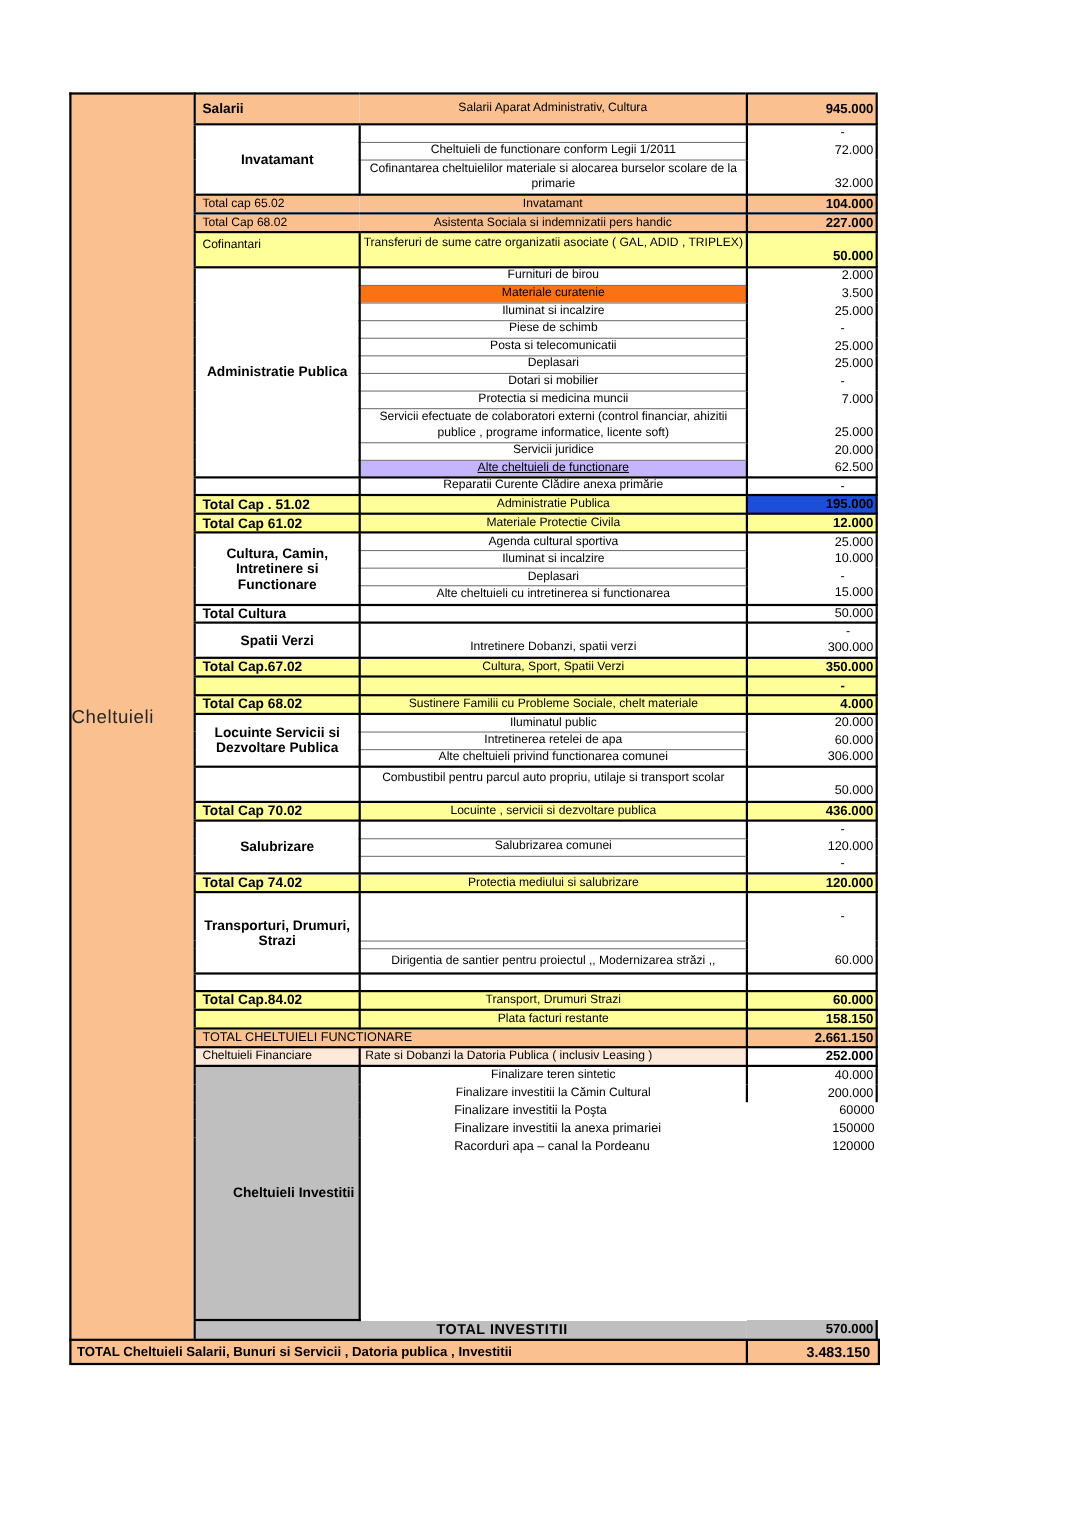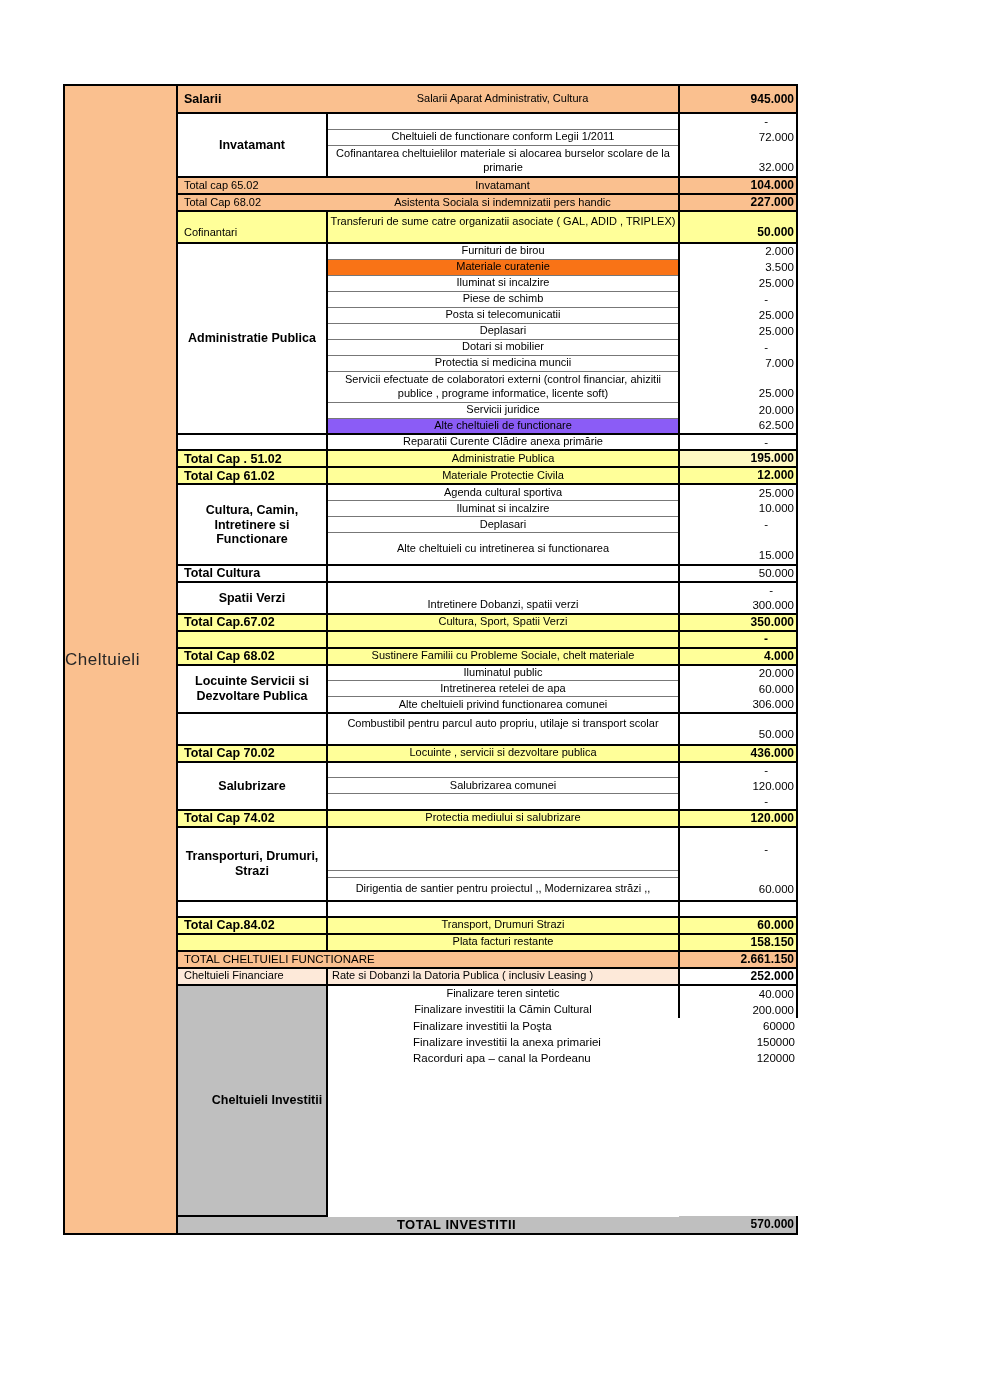--- a/index.html
+++ b/index.html
@@ -26,21 +26,21 @@
   td.desc.dleft{text-align:left;padding-left:4px;}
   td.desc.dplain{text-align:left;padding-left:85px;font-size:11.5px;}
   td.desc.dtop{vertical-align:top;padding-top:3px;}
   td.desc.dbottom{vertical-align:bottom;padding-bottom:1px;}
   td.val{text-align:right;padding-right:2px;font-size:11.5px;}
   td.val.vbold{font-weight:bold;font-size:12px;}
   td.val.vbottom{vertical-align:bottom;padding-bottom:2px;}
   td.val.dash{padding-right:28px;}
   td.span{padding-left:6px;}
   td.span.scenter{text-align:center;font-weight:bold;font-size:13px;padding-left:58px;letter-spacing:0.5px;}
-  td.vb{vertical-align:bottom;padding-bottom:2px;}
+  td.vb{vertical-align:bottom;padding-bottom:12px;}
   .br2{border-right:2px solid #000;}
   .bb2{border-bottom:2px solid #000;}
   .bb1{border-bottom:1px solid #777;}
   .stack{display:flex;flex-direction:column;justify-content:space-between;height:100%;}
   .stack div{line-height:15px;}
   .grand{
     display:flex;align-items:center;box-sizing:border-box;width:737px;
     border:2px solid #000;margin-top:-2px;height:24px;
   }
   .grand-label{flex:1;font-weight:bold;font-size:12px;padding-left:5px;}
@@ -132,52 +132,52 @@
           </tr>
           <tr style="height: 31px;">
             <td class="desc br2 bb1" style="background: rgb(255, 255, 255);">Servicii efectuate de colaboratori externi (control financiar, ahizitii publice , programe informatice, licente soft)</td>
             <td class="val vbottom br2" style="background: rgb(255, 255, 255);">25.000</td>
           </tr>
           <tr style="height: 16px;">
             <td class="desc br2 bb1" style="background: rgb(255, 255, 255);">Servicii juridice</td>
             <td class="val br2" style="background: rgb(255, 255, 255);">20.000</td>
           </tr>
           <tr style="height: 16px;">
-            <td class="desc br2 bb2" style="background: #8b5cf6;">Alte cheltuieli de functionare</td>
+            <td class="desc br2 bb2" style="background: #c4b5fd; text-decoration: underline;">Alte cheltuieli de functionare</td>
             <td class="val br2 bb2" style="background: rgb(255, 255, 255);">62.500</td>
           </tr>
           <tr style="height: 16px;">
             <td class="cat bb2 br2" style="background: rgb(255, 255, 255);"></td>
             <td class="desc br2 bb2" style="background: rgb(255, 255, 255);">Reparatii Curente Clădire anexa primărie</td>
             <td class="val br2 bb2 dash" style="background: rgb(255, 255, 255);">-</td>
           </tr>
           <tr style="height: 17px;">
             <td class="cat catbold left bb2 br2" style="background: rgb(255, 255, 153);">Total Cap . 51.02</td>
             <td class="desc br2 bb2" style="background: rgb(255, 255, 153);">Administratie Publica</td>
-            <td class="val vbold br2 bb2" style="background: #fef9c3; margin-left: 13px;">195.000</td>
+            <td class="val vbold br2 bb2" style="background: #1d4ed8; margin-left: 13px;">195.000</td>
           </tr>
           <tr style="height: 16px;">
             <td class="cat catbold left bb2 br2" style="background: rgb(255, 255, 153);">Total  Cap 61.02</td>
             <td class="desc br2 bb2" style="background: rgb(255, 255, 153);">Materiale  Protectie Civila</td>
             <td class="val vbold br2 bb2" style="background: rgb(255, 255, 153);">12.000</td>
           </tr>
           <tr style="height: 16px;">
             <td class="cat catbold bb2 br2" rowspan="4" style="background: rgb(255, 255, 255);">Cultura, Camin, Intretinere si Functionare</td>
             <td class="desc br2 bb1" style="background: rgb(255, 255, 255);">Agenda cultural sportiva</td>
             <td class="val br2" style="background: rgb(255, 255, 255);">25.000</td>
           </tr>
           <tr style="height: 16px;">
             <td class="desc br2 bb1" style="background: rgb(255, 255, 255);">Iluminat si incalzire</td>
             <td class="val br2" style="background: rgb(255, 255, 255);">10.000</td>
           </tr>
           <tr style="height: 16px;">
             <td class="desc br2 bb1" style="background: rgb(255, 255, 255);">Deplasari</td>
             <td class="val br2 dash" style="background: rgb(255, 255, 255);">-</td>
           </tr>
-          <tr style="height: 33px; margin-left: 30px;">
+          <tr style="height: 17px; margin-left: 30px;">
             <td class="desc br2 bb2" style="background: rgb(255, 255, 255);">Alte cheltuieli cu intretinerea si functionarea</td>
             <td class="val vbottom br2 bb2" style="background: rgb(255, 255, 255);">15.000</td>
           </tr>
           <tr style="height: 16px;">
             <td class="cat catbold left bb2 br2" style="background: rgb(255, 255, 255);">Total Cultura</td>
             <td class="desc br2 bb2" style="background: rgb(255, 255, 255);"></td>
             <td class="val br2 bb2" style="background: rgb(255, 255, 255);">50.000</td>
           </tr>
           <tr style="height: 32px;">
             <td class="cat catbold bb2 br2" style="background: rgb(255, 255, 255);">Spatii Verzi</td>
@@ -307,13 +307,17 @@
             <td class="desc dplain" style="background: transparent;"></td>
             <td class="val" style="background: transparent;"></td>
           </tr>
           <tr style="height: 17px;">
             <td colspan="2" class="span scenter bb2" style="background: rgb(191, 191, 191);">TOTAL INVESTITII</td>
             <td class="val vbold br2 bb2" style="background: rgb(191, 191, 191);">570.000</td>
           </tr>
         </tbody>
     </table>
   </div>
+  <div class="grand" id="grand" style="background: rgb(250, 192, 143);">
+    <div class="grand-label">TOTAL Cheltuieli Salarii, Bunuri si Servicii , Datoria publica , Investitii</div>
+    <div class="grand-value">3.483.150</div>
+  </div>
 </div>
 
 </body></html>

